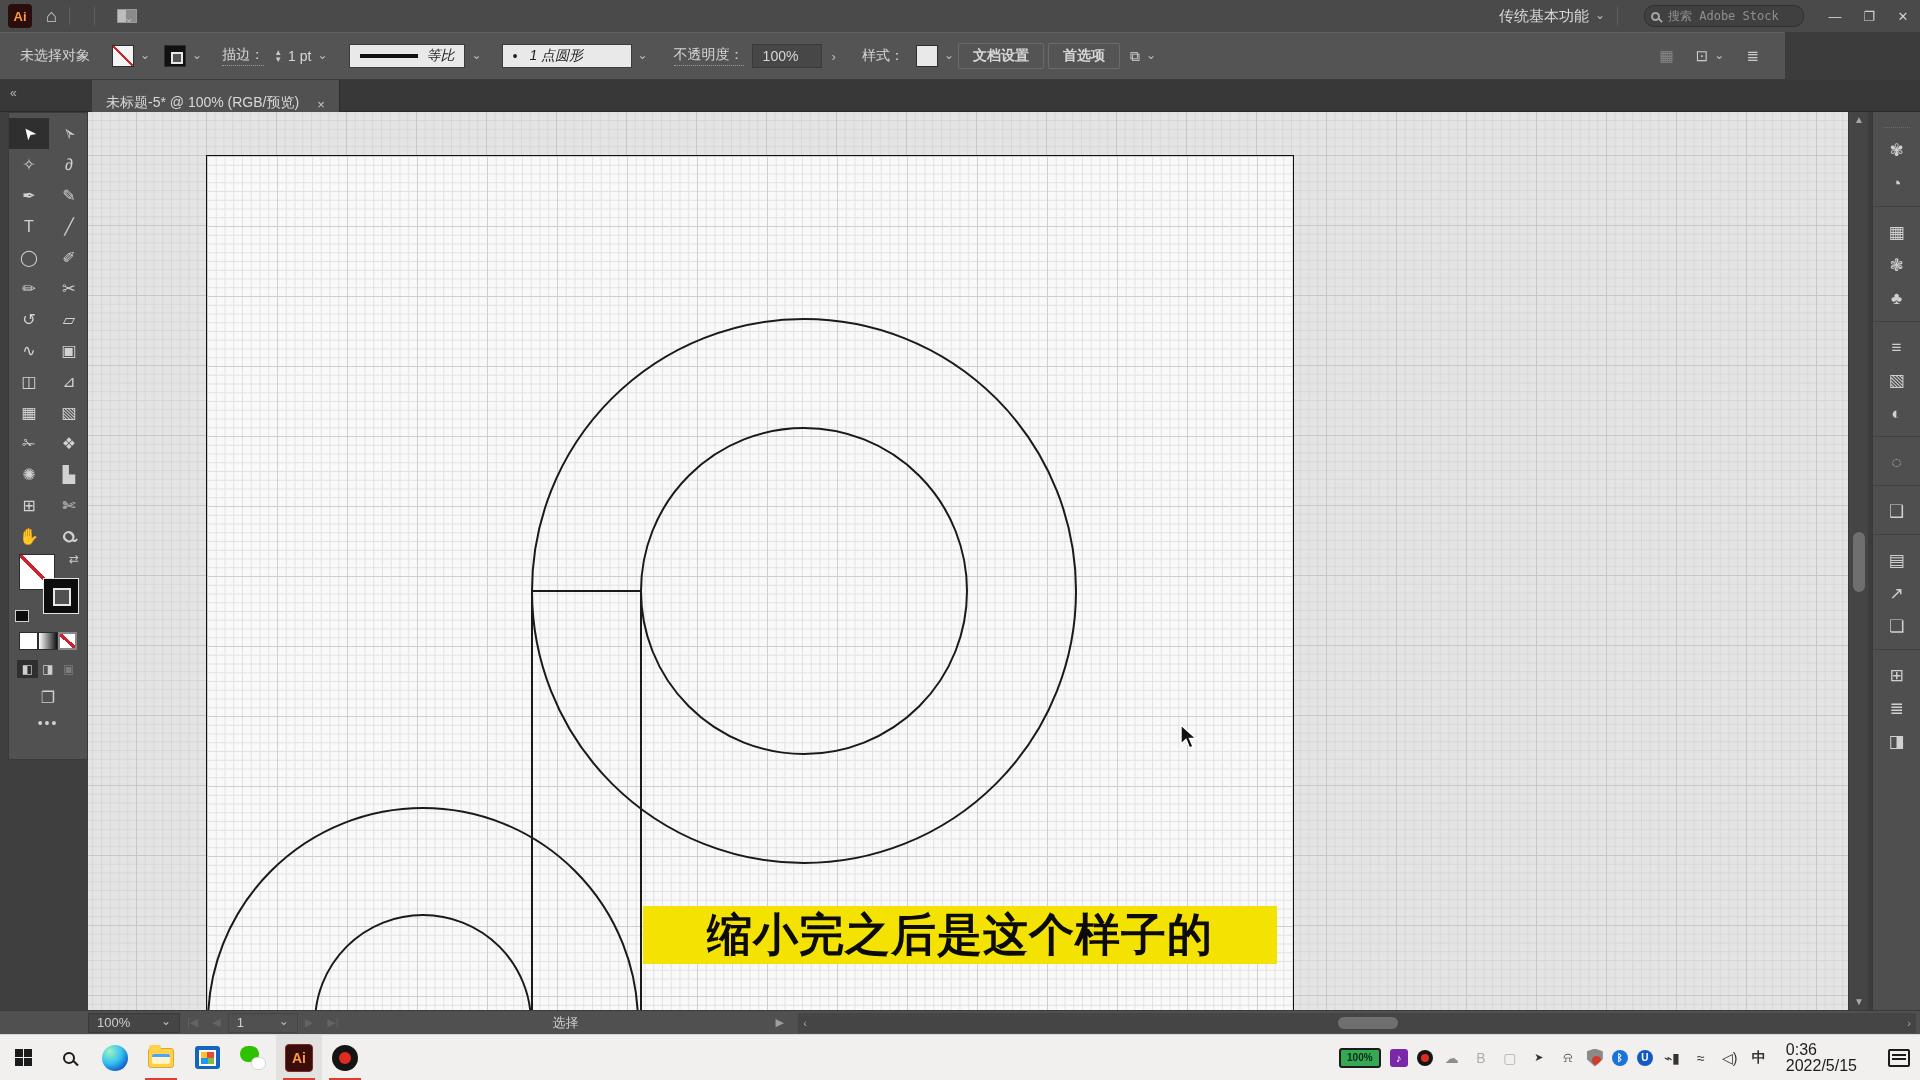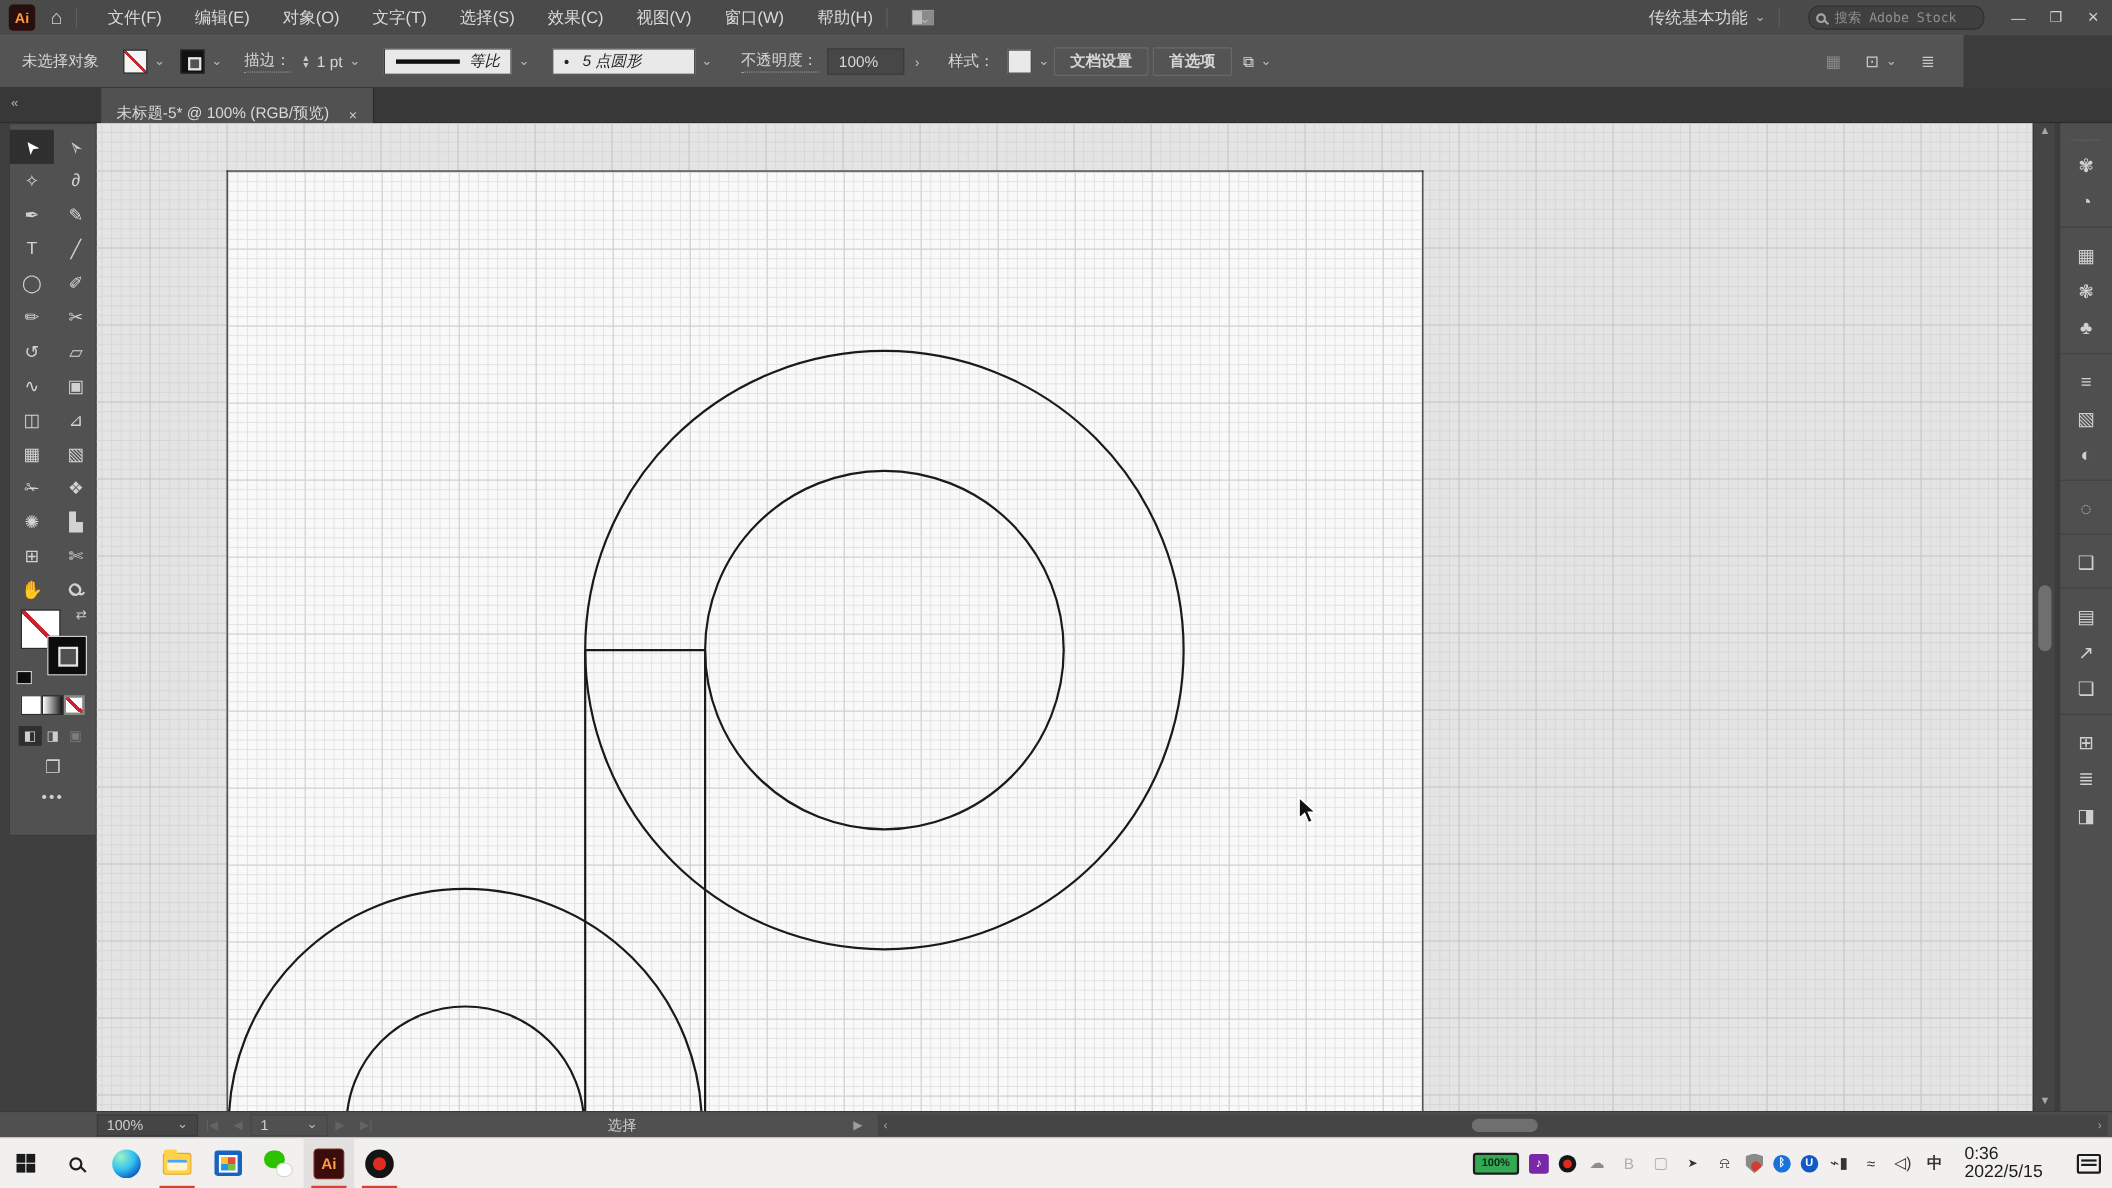--- a/index.html
+++ b/index.html
@@ -170,31 +170,20 @@
 </style>
 </head>
 <body>
 
 <div id="app">
 
   <div id="titlebar">
     <div id="ai-logo">Ai</div>
     <div id="home-btn">⌂</div>
     <div class="vdiv"></div>
-    <div id="menus">
-        <span>文件(F)</span>
-        <span>编辑(E)</span>
-        <span>对象(O)</span>
-        <span>文字(T)</span>
-        <span>选择(S)</span>
-        <span>效果(C)</span>
-        <span>视图(V)</span>
-        <span>窗口(W)</span>
-        <span>帮助(H)</span>
-      </div>
     <div class="vdiv"></div>
     <div id="ws-icon" class="caret"></div>
     <div id="tb-right">
       <span id="workspace" class="caret">传统基本功能</span>
       <div class="vdiv"></div>
       <div id="searchbox">
         <span class="mag"></span>
         <span id="search-ph">搜索 Adobe Stock</span>
       </div>
       <div class="winbtn">—</div>
@@ -216,21 +205,21 @@
       </span>
     <span>1 pt</span>
     <span class="caret"></span>
     <div class="lightbox" style="margin-left:22px;">
       <span id="profile-line"></span>
       <span>等比</span>
     </div>
     <span class="caret"></span>
     <div class="lightbox" style="margin-left:20px; min-width:130px; gap:12px;">
       <span>•</span>
-      <span>5 点圆形</span>
+      <span>1 点圆形</span>
     </div>
     <span class="caret"></span>
     <span class="cb-label dotted" style="margin-left:26px;">不透明度：</span>
     <div class="darkinput" style="margin-left:8px;">100%</div>
     <span class="flyout">›</span>
     <span class="cb-label" style="margin-left:16px;">样式：</span>
     <div id="style-swatch"></div>
     <span class="caret"></span>
     <div class="cb-btn">文档设置</div>
     <div class="cb-btn">首选项</div>
@@ -363,20 +352,23 @@
     <div id="artboard">
       <svg id="artwork-svg" width="1088" height="856">
           <circle cx="597" cy="435" r="272" fill="none" stroke="#1a1a1a" stroke-width="2"></circle>
           <circle cx="597" cy="435" r="163" fill="none" stroke="#1a1a1a" stroke-width="2"></circle>
           <circle cx="216" cy="867" r="215" fill="none" stroke="#1a1a1a" stroke-width="2"></circle>
           <circle cx="216" cy="867" r="108" fill="none" stroke="#1a1a1a" stroke-width="2"></circle>
           <line x1="325" y1="435" x2="434" y2="435" stroke="#1a1a1a" stroke-width="2"></line>
           <line x1="325" y1="435" x2="325" y2="856" stroke="#1a1a1a" stroke-width="2"></line>
           <line x1="434" y1="435" x2="434" y2="856" stroke="#1a1a1a" stroke-width="2"></line>
         </svg>
+    </div>
+    <div id="banner">
+      <span>缩小完之后是这个样子的</span>
     </div>
     <svg id="cursor" width="22" height="26">
       <polygon points="1,1 1,20 6,15.5 9.5,24 13,22.5 9.5,14.5 16,14.5" fill="#111" stroke="#fff" stroke-width="1.4"></polygon>
     </svg>
   </div>
   <div id="vscroll">
     <div class="arrow" style="top:0;">▲</div>
     <div id="vthumb"></div>
     <div class="arrow" style="bottom:0;">▼</div>
   </div>

